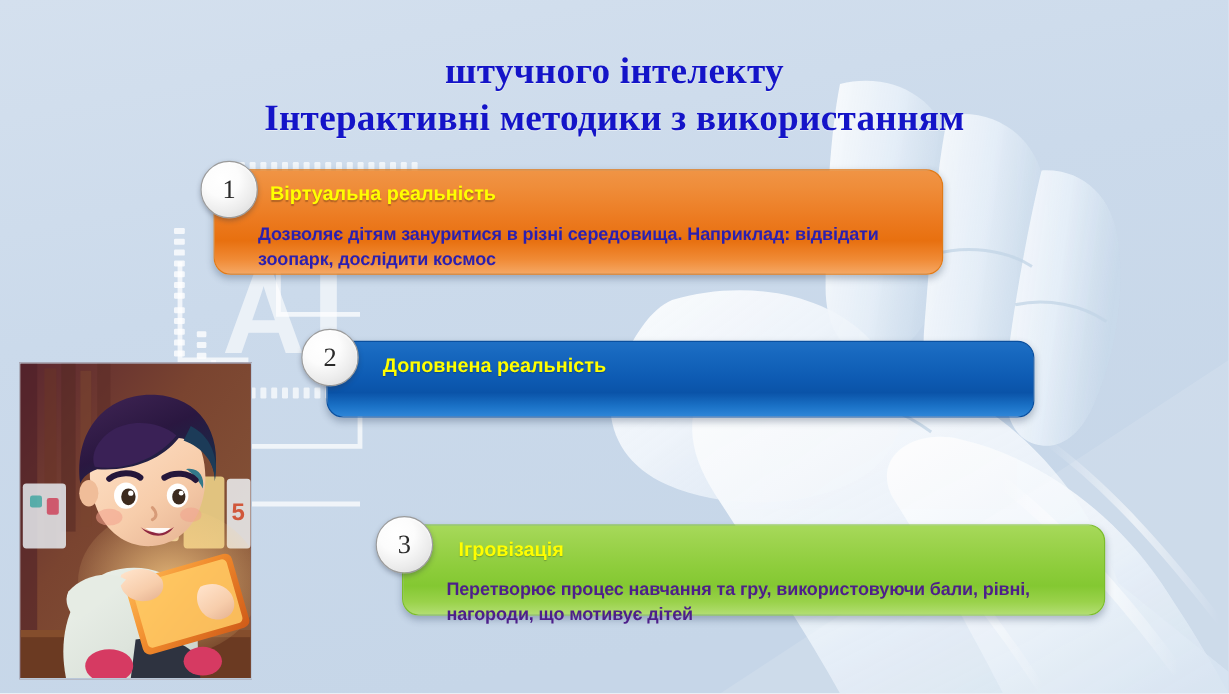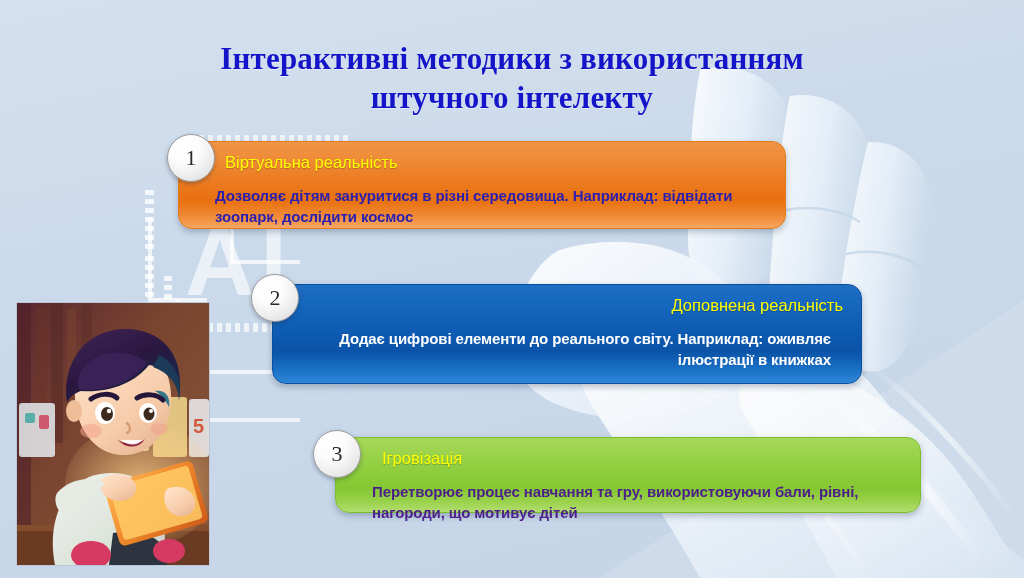--- a/index.html
+++ b/index.html
@@ -81,21 +81,21 @@
   
   .card {
     position: absolute;
     border-radius: 14px;
     box-sizing: border-box;
     padding: 10px 18px 14px 24px;
     box-shadow: 0 3px 6px rgba(40,60,90,0.30);
   }
   .card .card-title {
     font-size: 16.5px;
-    font-weight: 400;
+    font-weight: 700;
     color: #ffff00;
     margin: 0 0 3px 22px;
     line-height: 1.25;
     text-shadow: 0 1px 1px rgba(0,0,0,0.25);
     white-space: nowrap;
   }
   .card .card-body {
     font-size: 15px;
     font-weight: 700;
     line-height: 1.42;
@@ -119,31 +119,30 @@
         #f5a763 100%);
     border: 1px solid #e07a18;
   }
   #card-1 .card-body { color: #2b1fb0; }
 
   
   #card-2 {
     left: 272px;
     top: 284px;
     width: 590px;
-    height: 100px;
+    height: 64px;
     background:
       linear-gradient(to bottom,
         #1e6fc4 0%,
         #1768bf 16%,
         #0e5cb4 46%,
         #0a53a8 68%,
         #1a71c6 86%,
         #2e86d8 100%);
     border: 1px solid #0a4f9e;
-    text-align: right;
   }
   #card-2 .card-body { color: #ffffff; }
 
   
   #card-3 {
     left: 335px;
     top: 437px;
     width: 586px;
     height: 76px;
     background:
@@ -313,22 +312,22 @@
         <path d="M756 432 C796 474 836 524 870 578" stroke="url(#sheen)" stroke-width="7" fill="none" opacity="0.65"></path>
       </g>
 
       <path d="M600 578 L1024 300 L1024 578 Z" fill="#ffffff" opacity="0.12"></path>
     </svg>
 
     <div class="ai-watermark">AI</div>
   </div>
 
   <h1 class="title">
+    <span class="line">штучного інтелекту</span>
     <span class="line">Інтерактивні методики з використанням</span>
-    <span class="line">штучного інтелекту</span>
   </h1>
 
   <div class="photo-frame">
     <svg viewBox="0 0 192 262" xmlns="http://www.w3.org/2000/svg" aria-hidden="true">
       <defs>
         <linearGradient id="roomBg" x1="0" y1="0" x2="1" y2="1">
           <stop offset="0%" stop-color="#5b2730"></stop>
           <stop offset="40%" stop-color="#7a4430"></stop>
           <stop offset="100%" stop-color="#8a5a3a"></stop>
         </linearGradient>
@@ -437,21 +436,20 @@
   </div>
 
   <div class="card" id="card-1">
     <p class="card-title">Віртуальна реальність</p>
     <p class="card-body">Дозволяє дітям зануритися в різні середовища. Наприклад: відвідати зоопарк, дослідити космос</p>
   </div>
   <div class="badge" id="badge-1">1</div>
 
   <div class="card" id="card-2">
     <p class="card-title">Доповнена реальність</p>
-    <p class="card-body">Додає цифрові елементи до реального світу. Наприклад: оживляє ілюстрації в книжках</p>
   </div>
   <div class="badge" id="badge-2">2</div>
 
   <div class="card" id="card-3">
     <p class="card-title">Ігровізація</p>
     <p class="card-body">Перетворює процес навчання та гру, використовуючи бали, рівні, нагороди, що мотивує дітей</p>
   </div>
   <div class="badge" id="badge-3">3</div>
 
 </div>

